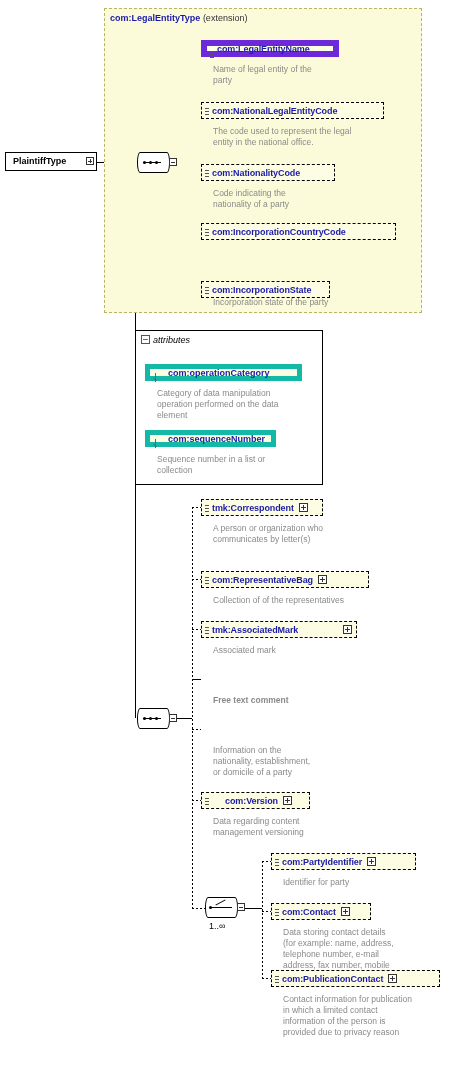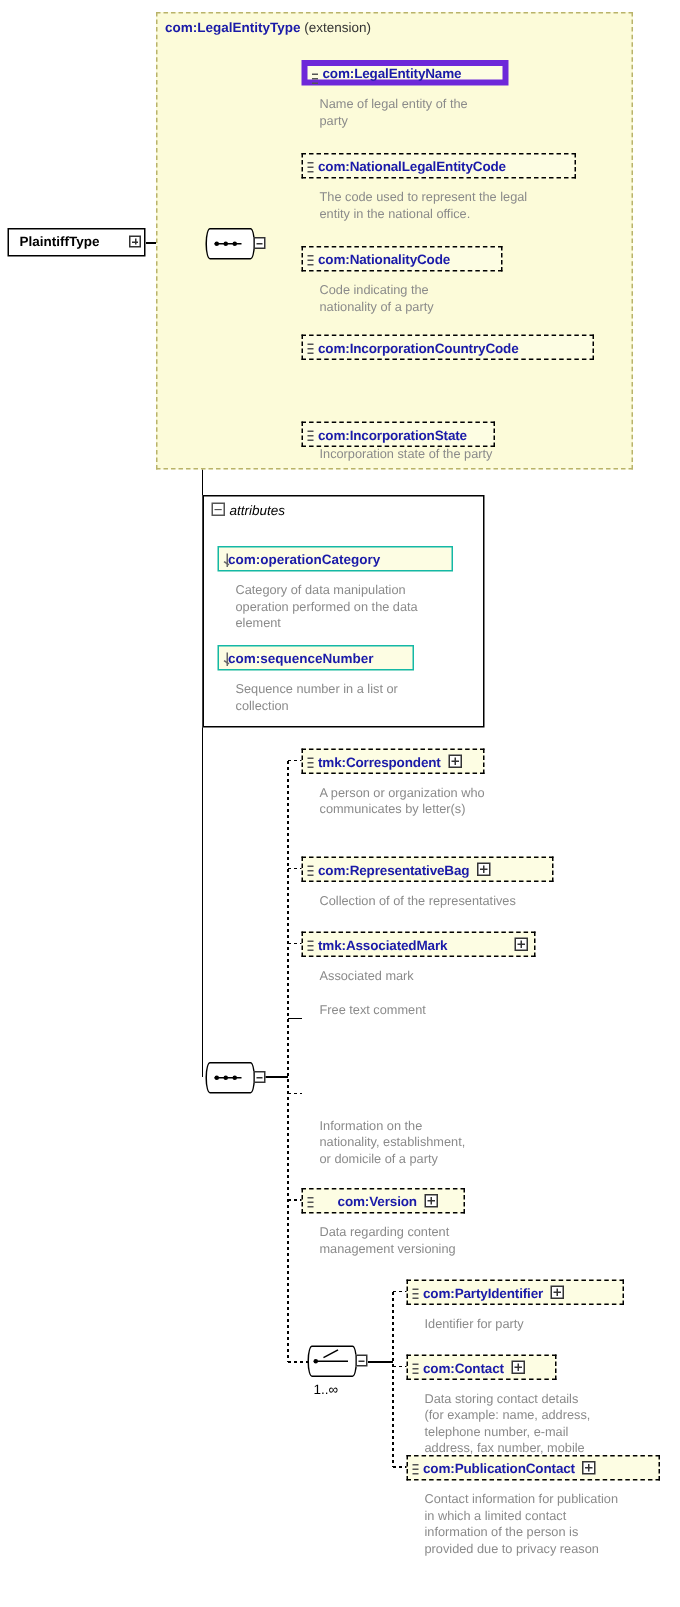--- a/index.html
+++ b/index.html
@@ -218,21 +218,21 @@
     color: #000;
     white-space: nowrap;
   }
 
   
   .el {
     position: absolute;
     height: 17px;
     box-sizing: border-box;
     background: #fdfde3;
-    border: 4px solid #6d28d9;
+    border: 6px solid #6d28d9;
     display: flex;
     align-items: center;
     padding-left: 10px;
     padding-right: 4px;
     font-size: 9px;
     white-space: nowrap;
   }
   .el.dashed {
     border: 1px dashed #000000;
   }
@@ -285,24 +285,24 @@
     left: 3px; top: 1px;
     width: 1px; height: 5px;
     background: #333;
   }
   
   .attr-el {
     position: absolute;
     height: 17px;
     box-sizing: border-box;
     background: #fdfde3;
-    border: 1px solid #14b8a6;
+    border: 5px solid #14b8a6;
     display: flex;
     align-items: center;
-    padding-left: 6px;
+    padding-left: 18px;
     padding-right: 6px;
     font-size: 9px;
     white-space: nowrap;
   }
   .attr-el .name {
     font-weight: bold;
     color: #1a1aa8;
     font-size: 9px;
   }
   .attr-el .tick {
@@ -499,21 +499,21 @@
 
   <div class="el dashed" style="left:201px; top:621px; width:156px;justify-content:space-between;">
     <span class="bars">
         <i></i>
       </span>
     <span class="name">tmk:AssociatedMark</span>
     <span class="expand"></span>
   </div>
   <div class="desc" style="left:213px; top:645px; width:160px;">Associated mark</div>
 
-  <div class="desc" style="left:213px; top:668px; width:160px;">Free text comment</div>
+  <div class="desc" style="left:213px; top:695px; width:160px;font-weight:bold;">Free text comment</div>
 
   <div class="desc" style="left:213px; top:745px; width:130px;">Information on the
 nationality, establishment,
 or domicile of a party</div>
 
   <div class="el dashed" style="left:201px; top:792px; width:109px;justify-content:center;">
     <span class="bars">
         <i></i>
       </span>
     <span class="name">com:Version</span>

